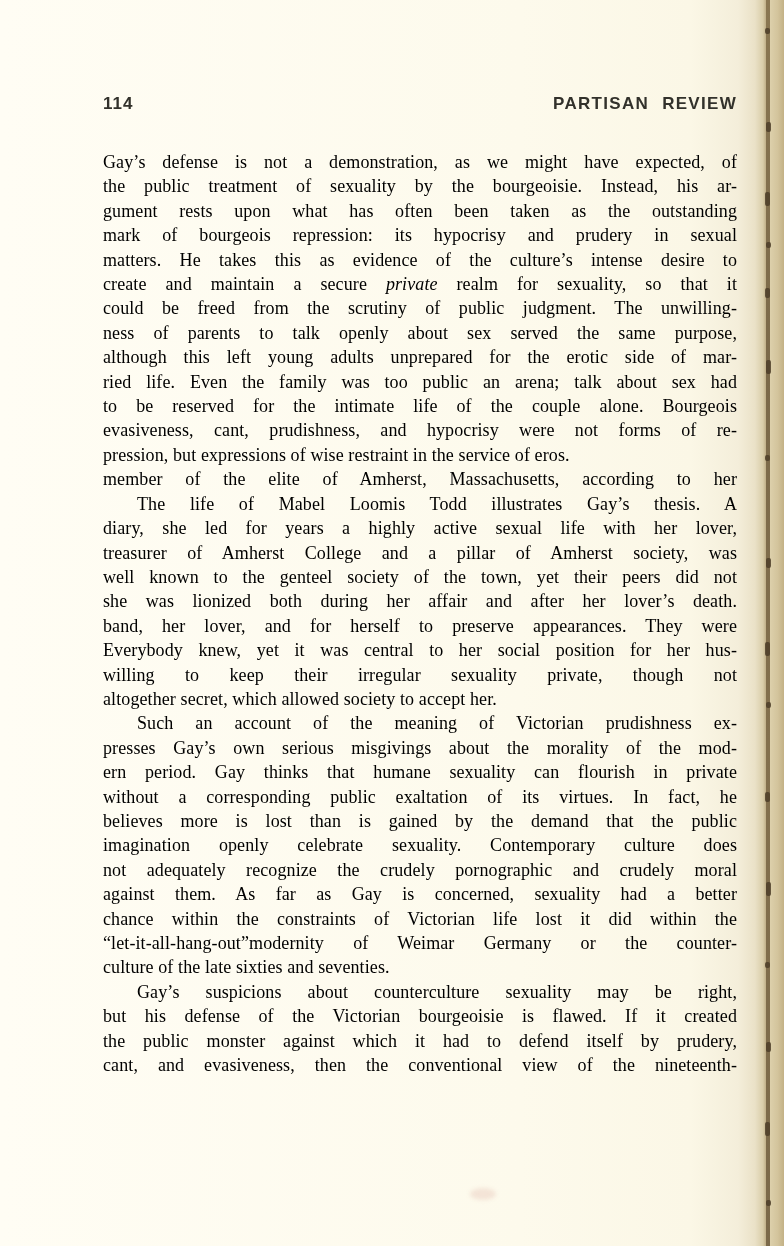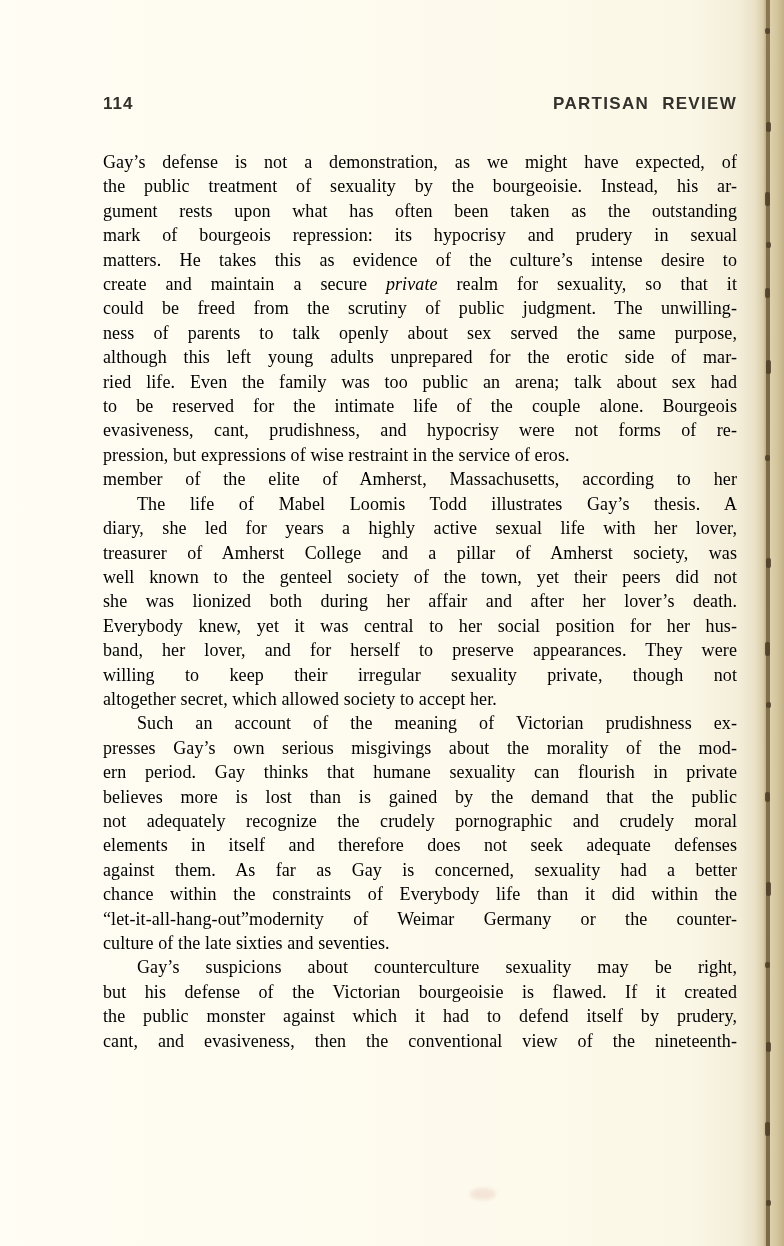--- a/index.html
+++ b/index.html
@@ -146,32 +146,33 @@
       <div class="line">ried life. Even the family was too public an arena; talk about sex had</div>
       <div class="line">to be reserved for the intimate life of the couple alone. Bourgeois</div>
       <div class="line">evasiveness, cant, prudishness, and hypocrisy were not forms of re-</div>
       <div class="line end">pression, but expressions of wise restraint in the service of eros.</div>
       <div class="line">member of the elite of Amherst, Massachusetts, according to her</div>
       <div class="line indent">The life of Mabel Loomis Todd illustrates Gay’s thesis. A</div>
       <div class="line">diary, she led for years a highly active sexual life with her lover,</div>
       <div class="line">treasurer of Amherst College and a pillar of Amherst society, was</div>
       <div class="line">well known to the genteel society of the town, yet their peers did not</div>
       <div class="line">she was lionized both during her affair and after her lover’s death.</div>
+      <div class="line">band, her lover, and for herself to preserve appearances. They were</div>
       <div class="line">Everybody knew, yet it was central to her social position for her hus-</div>
-      <div class="line">band, her lover, and for herself to preserve appearances. They were</div>
       <div class="line">willing to keep their irregular sexuality private, though not</div>
       <div class="line end">altogether secret, which allowed society to accept her.</div>
       <div class="line indent">Such an account of the meaning of Victorian prudishness ex-</div>
       <div class="line">presses Gay’s own serious misgivings about the morality of the mod-</div>
       <div class="line">ern period. Gay thinks that humane sexuality can flourish in private</div>
+      <div class="line">without a corresponding public exaltation of its virtues. In fact, he</div>
       <div class="line">believes more is lost than is gained by the demand that the public</div>
+      <div class="line">imagination openly celebrate sexuality. Contemporary culture does</div>
       <div class="line">not adequately recognize the crudely pornographic and crudely moral</div>
-      <div class="line">elements in itself and therefore does not seek adequate defenses</div>
       <div class="line">against them. As far as Gay is concerned, sexuality had a better</div>
-      <div class="line">chance within the constraints of Everybody life than it did within the</div>
+      <div class="line">chance within the constraints of Victorian life lost it did within the</div>
       <div class="line">“let-it-all-hang-out”modernity of Weimar Germany or the counter-</div>
       <div class="line end">culture of the late sixties and seventies.</div>
       <div class="line indent">Gay’s suspicions about counterculture sexuality may be right,</div>
       <div class="line">but his defense of the Victorian bourgeoisie is flawed. If it created</div>
       <div class="line">the public monster against which it had to defend itself by prudery,</div>
       <div class="line">cant, and evasiveness, then the conventional view of the nineteenth-</div>
     </div>
 </div>
 
 </body></html>

